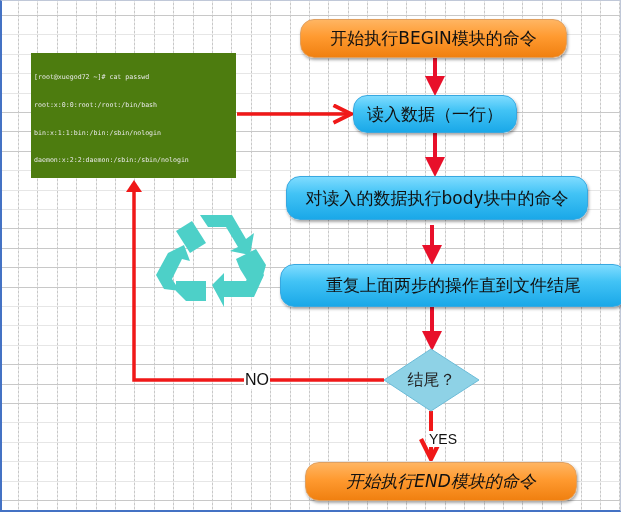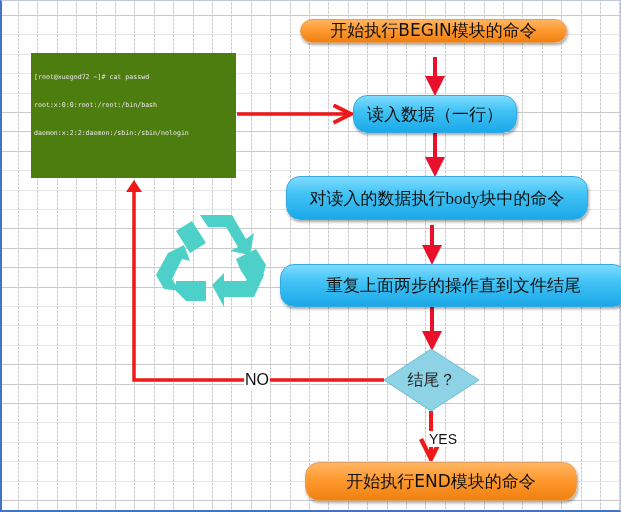--- a/index.html
+++ b/index.html
@@ -30,20 +30,21 @@
 </head>
 <body>
 
 <div class="frame">
     <div class="grid-dots"></div>
   </div>
 
 <div class="terminal">
   <div>[root@xuegod72 ~]# cat passwd</div>
   <div>root:x:0:0:root:/root:/bin/bash</div>
+  <div>bin:x:1:1:bin:/bin:/sbin/nologin</div>
   <div>daemon:x:2:2:daemon:/sbin:/sbin/nologin</div>
   
   
   
   
   
   
   
   
   
@@ -70,31 +71,31 @@
   <g fill="#4dd0c8" transform="translate(210,261)">
     <path d="M-10,-46 L22,-46 L36,-22 L44,-28 L40,-6 L20,-10 L28,-14 L16,-34 L-2,-34 z"></path>
     <path d="M-18,-40 L-4,-18 L-20,-8 L-34,-30 z"></path>
     <path d="M-42,-8 L-26,-16 L-20,0 L-28,-2 L-38,18 L-30,30 L-46,28 L-54,14 z"></path>
     <path d="M-34,20 L-4,20 L-4,40 L-24,40 L-34,30 z"></path>
     <path d="M2,24 L14,12 L14,20 L36,20 L46,2 L54,14 L44,36 L14,36 L14,46 z"></path>
     <path d="M26,-2 L46,-12 L56,4 L52,18 L40,24 L30,8 z"></path>
   </g>
 </svg>
 
-<div class="box orange" style="left:300px;top:19px;width:267px;height:24px;align-items:flex-end;">
+<div class="box orange" style="left:300px;top:19px;width:267px;height:39px;">
   <span>开始执行BEGIN模块的命令</span>
 </div>
 <div class="box blue" style="left:353px;top:95px;width:164px;height:38px;align-items:center;">
   <span>读入数据（一行）</span>
 </div>
-<div class="box blue" style="left:286px;top:176px;width:302px;height:44px;font-family:Liberation Serif, serif;">
+<div class="box blue" style="left:286px;top:176px;width:302px;height:44px;">
   <span>对读入的数据执行body块中的命令</span>
 </div>
 <div class="box blue" style="left:280px;top:264px;width:347px;height:43px;font-family:Liberation Serif, serif;">
   <span>重复上面两步的操作直到文件结尾</span>
 </div>
 <div class="diamond-text">结尾？</div>
-<div class="box orange" style="left:305px;top:462px;width:272px;height:39px;">
+<div class="box orange" style="left:305px;top:462px;width:272px;height:39px;font-style:italic;">
   <span>开始执行END模块的命令</span>
 </div>
 
 <div class="lbl" style="left:244px;top:371px;font-size:16px;padding:0 1px;">NO</div>
 <div class="lbl" style="left:428px;top:431px;font-size:14px;padding:0 1px;">YES</div>
 
 </body></html>

